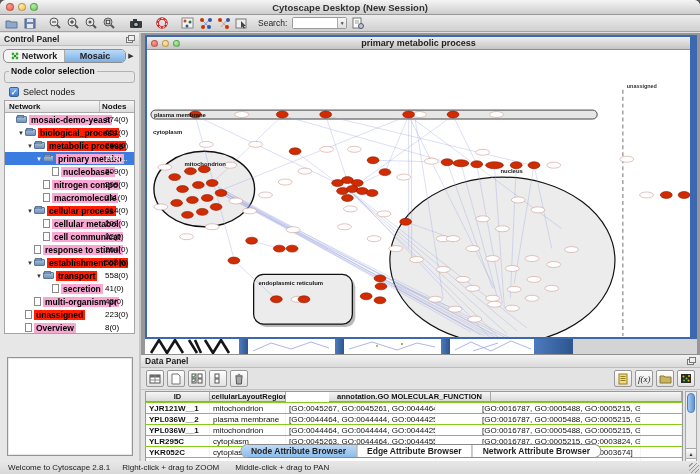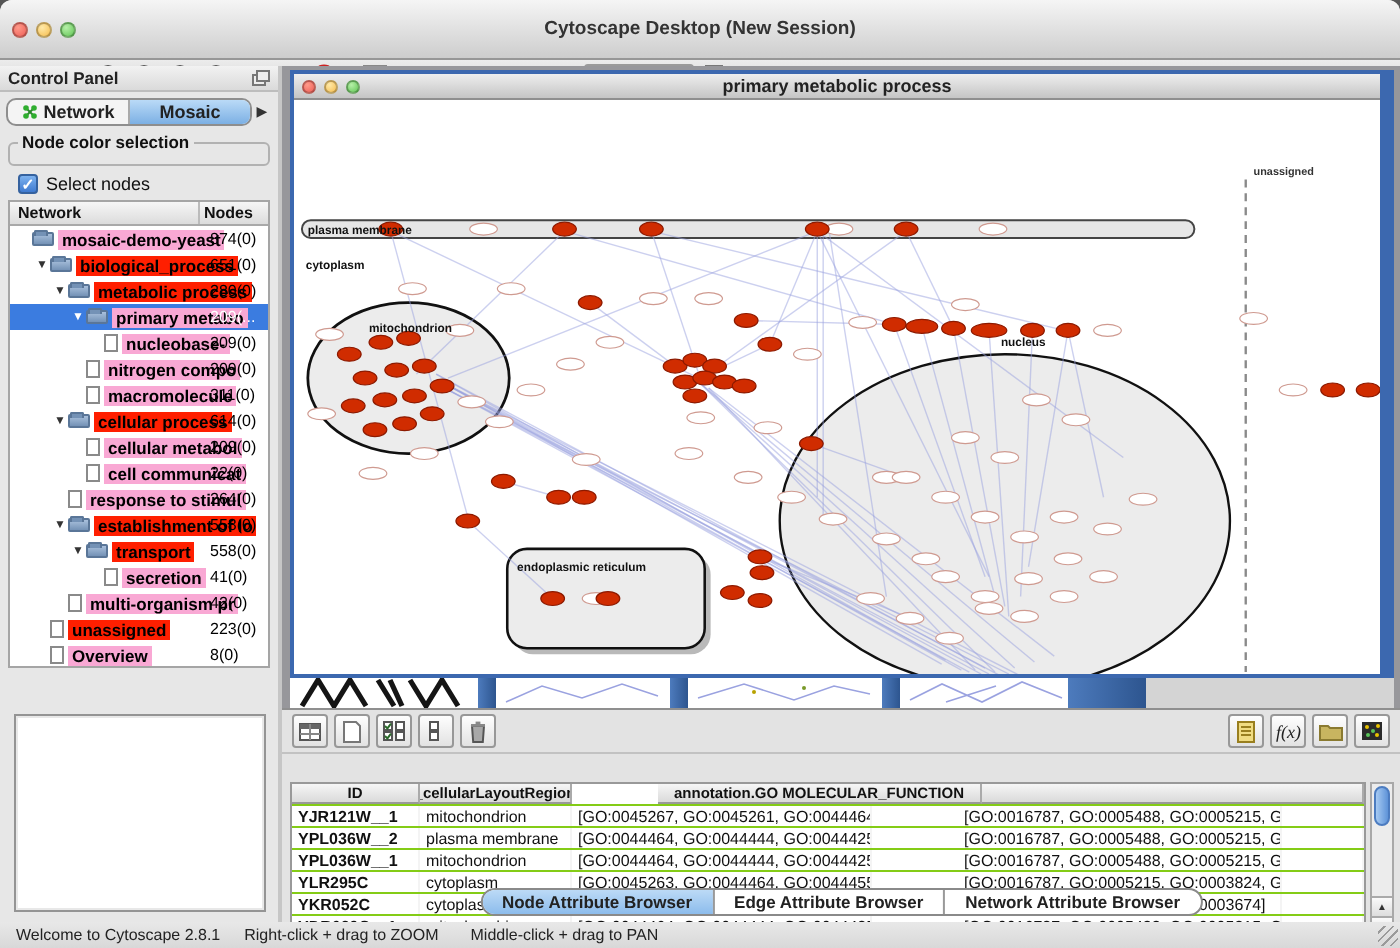--- a/index.html
+++ b/index.html
@@ -1,19 +1,19 @@
 <!DOCTYPE html>
 <html><head>
 <meta charset="utf-8">
 <style>
 *{box-sizing:border-box;margin:0;padding:0;}
 body{font-family:"Liberation Sans",sans-serif;background:#555;}
 .app{position:relative;width:700px;height:474px;background:#e0e0e0;border-radius:6px 6px 0 0;overflow:hidden;font-size:9px;color:#111;}
 
-.titlebar{position:relative;height:30px;background:linear-gradient(#f5f5f5,#cdcdcd);border-bottom:1px solid #979797;display:flex;align-items:center;}
+.titlebar{position:relative;height:15px;background:linear-gradient(#f5f5f5,#cdcdcd);border-bottom:1px solid #979797;display:flex;align-items:center;}
 .lights{display:flex;gap:4px;padding-left:6px;z-index:2;}
 .light{width:8px;height:8px;border-radius:50%;border:1px solid rgba(0,0,0,.25);}
 .l-red{background:radial-gradient(circle at 35% 30%,#ff9a8a,#ee5f57);}
 .l-yel{background:radial-gradient(circle at 35% 30%,#ffe9a8,#f5bd4f);}
 .l-grn{background:radial-gradient(circle at 35% 30%,#b6f0a8,#61c555);}
 .wtitle{position:absolute;left:0;right:0;text-align:center;font-size:9.5px;font-weight:bold;color:#333;}
 
 .toolbar{height:17px;background:linear-gradient(#ececec,#d0d0d0);border-bottom:1px solid #a3a3a3;display:flex;align-items:center;gap:3px;padding:0 4px;}
 .tbtn{width:15px;height:14px;display:flex;align-items:center;justify-content:center;flex:0 0 auto;}
 .tsep{width:5px;}
@@ -574,20 +574,24 @@
           </svg>
         <div class="bar" style="left:296px;"></div>
         <svg width="80" height="15" style="position:absolute;left:308px;top:0;">
             <path d="M2 11 L18 3 L38 12 L58 2 L78 10 M20 12 L45 4" fill="none" stroke="#9aa2e0" stroke-width=".8"></path>
           </svg>
         <div class="bigbar"></div>
         <div class="gray"></div>
       </div>
 
       <div class="dpanel">
+        <div class="phead">
+          <span>Data Panel</span>
+          <span class="floati"></span>
+        </div>
         <div class="dp-toolbar">
           <span class="dtool">
               <svg class="icon-svg" width="12" height="10">
                 <rect x="1" y="1" width="10" height="8" fill="#fff" stroke="#555"></rect>
                 <rect x="1" y="1" width="10" height="2.5" fill="#666"></rect>
                 <line x1="1" y1="6" x2="11" y2="6" stroke="#888"></line>
                 <line x1="6" y1="1" x2="6" y2="9" stroke="#888"></line>
               </svg>
             </span>
           <span class="dtool">

